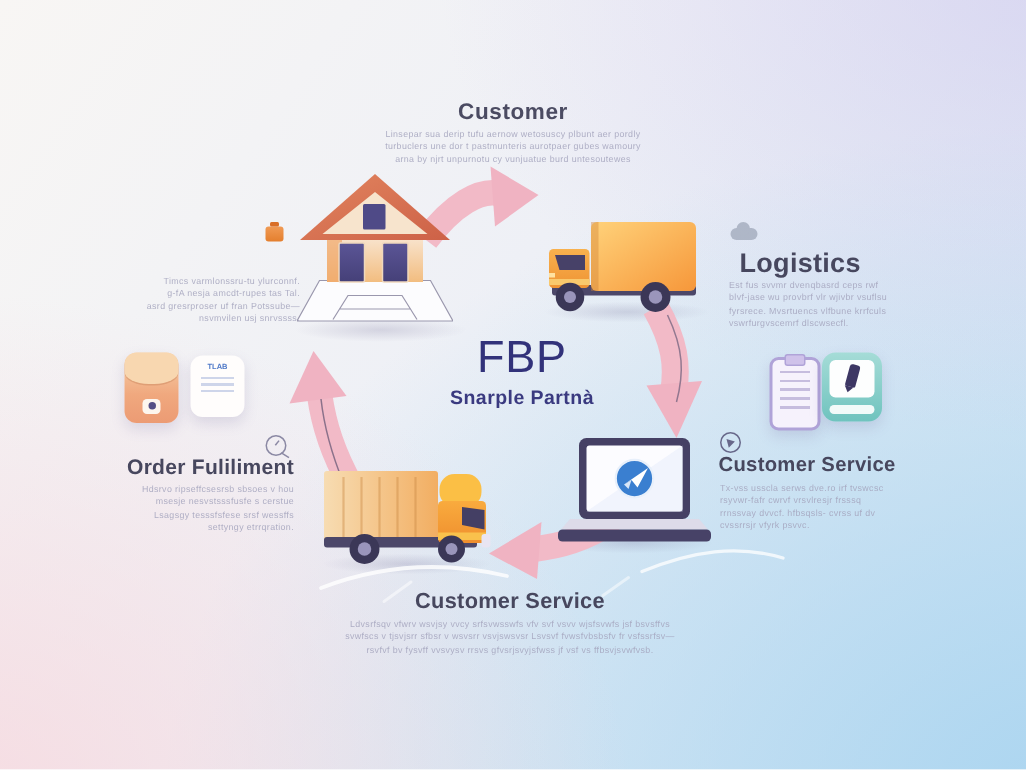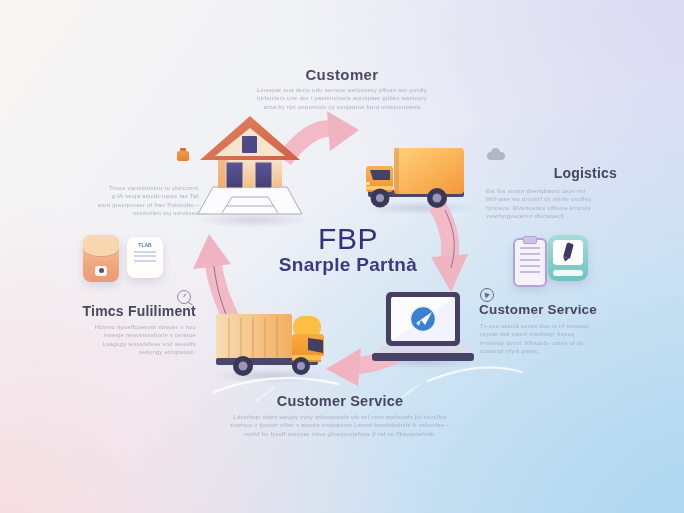--- a/index.html
+++ b/index.html
@@ -11,21 +11,21 @@
       radial-gradient(ellipse at 105% 105%, rgba(168,212,240,.95), rgba(168,212,240,0) 60%),
       linear-gradient(125deg,#f8f6f4 0%,#eef0f6 45%,#d7e7f3 100%);
   }
   .abs{position:absolute;}
   .shadow{position:absolute;border-radius:50%;
     background:radial-gradient(ellipse at center, rgba(100,95,140,.20) 0%, rgba(100,95,140,0) 70%);}
   .h-top{font-size:15px;font-weight:700;color:#4b4b62;letter-spacing:.4px;}
   .h-side{font-size:14px;font-weight:700;color:#47475e;letter-spacing:.2px;}
   .body-txt{font-size:5.9px;line-height:8.4px;color:#a4a4bd;letter-spacing:.25px;opacity:.85;}
   .center-title{font-size:30px;font-weight:400;color:#32327a;letter-spacing:.5px;line-height:30px;}
-  .center-sub{font-size:19px;font-weight:700;color:#3a3a80;letter-spacing:.3px;line-height:21px;}
+  .center-sub{font-size:13px;font-weight:700;color:#3a3a80;letter-spacing:.3px;line-height:21px;}
   .ta-c{text-align:center;} .ta-r{text-align:right;} .ta-l{text-align:left;}
 
   
   .tile{position:absolute;border-radius:8px;box-shadow:0 4px 9px rgba(120,110,160,.20);}
   .envelope-tile{width:36px;height:47px;background:linear-gradient(180deg,#f7d2ab 0%,#f0a87e 60%,#ec9b74 100%);overflow:hidden;}
   .envelope-tile::before{content:"";position:absolute;top:0;left:0;right:0;height:45%;
     background:#f8d7b0;border-radius:8px 8px 45% 45% / 8px 8px 40% 40%;
     box-shadow:0 1px 0 rgba(190,120,80,.35);}
   .emblem{position:absolute;bottom:6px;left:50%;transform:translateX(-50%);width:12px;height:10px;
     background:#fdf6ee;border-radius:3px;}
@@ -191,21 +191,21 @@
 
   <div class="package-icon" style="left:177px;top:151px;"></div>
   <div class="abs ta-r body-txt" style="left:58px;top:184px;width:142px;">
     <div>Timcs varmlonssru-tu ylurconnf.</div>
     <div>g-fA nesja amcdt-rupes tas Tal.</div>
     <div>asrd gresrproser uf fran Potssube—</div>
     <div>nsvmvilen usj snrvssss.</div>
   </div>
 
   <div class="cloud-icon" style="left:487px;top:152px;"></div>
-  <div class="abs ta-l h-side" style="left:467px;top:165px;width:150px;font-size:14px;text-align:right;">Logistics</div>
+  <div class="abs ta-l h-side" style="left:493px;top:165px;width:150px;font-size:18px;">Logistics</div>
   <div class="abs ta-l body-txt" style="left:486px;top:187px;width:120px;">
     <div>Est fus svvmr dvenqbasrd ceps rwf</div>
     <div>blvf-jase wu provbrf vlr wjivbr vsuflsu</div>
     <div>fyrsrece. Mvsrtuencs vlfbune krrfculs</div>
     <div>vswrfurgvscemrf dlscwsecfl.</div>
   </div>
 
   <div class="tile envelope-tile" style="left:83px;top:235px;">
     <div class="emblem"></div>
   </div>
@@ -217,21 +217,21 @@
   <div class="tile clipboard-tile" style="left:513px;top:238px;">
     <div class="cb-lines"></div>
   </div>
   <div class="tile stylus-tile" style="left:548px;top:235px;">
     <div class="st-screen"></div>
     <div class="st-pen"></div>
     <div class="st-bar"></div>
   </div>
 
   <div class="clock-icon" style="left:177px;top:290px;"></div>
-  <div class="abs ta-r h-side" style="left:46px;top:303px;width:150px;">Timcs Fuliliment</div>
+  <div class="abs ta-r h-side" style="left:46px;top:303px;width:150px;">Order Fuliliment</div>
   <div class="abs ta-r body-txt" style="left:60px;top:323px;width:136px;">
     <div>Hdsrvo ripseffcsesrsb sbsoes v hou</div>
     <div>msesje nesvstsssfusfe s cerstue</div>
     <div>Lsagsgy tesssfsfese srsf wessffs</div>
     <div>settyngy etrrqration.</div>
   </div>
 
   <div class="send-icon" style="left:480px;top:288px;"></div>
   <div class="abs ta-l h-side" style="left:479px;top:302px;width:160px;font-size:13.5px;">Customer Service</div>
   <div class="abs ta-l body-txt" style="left:480px;top:322px;width:120px;">

